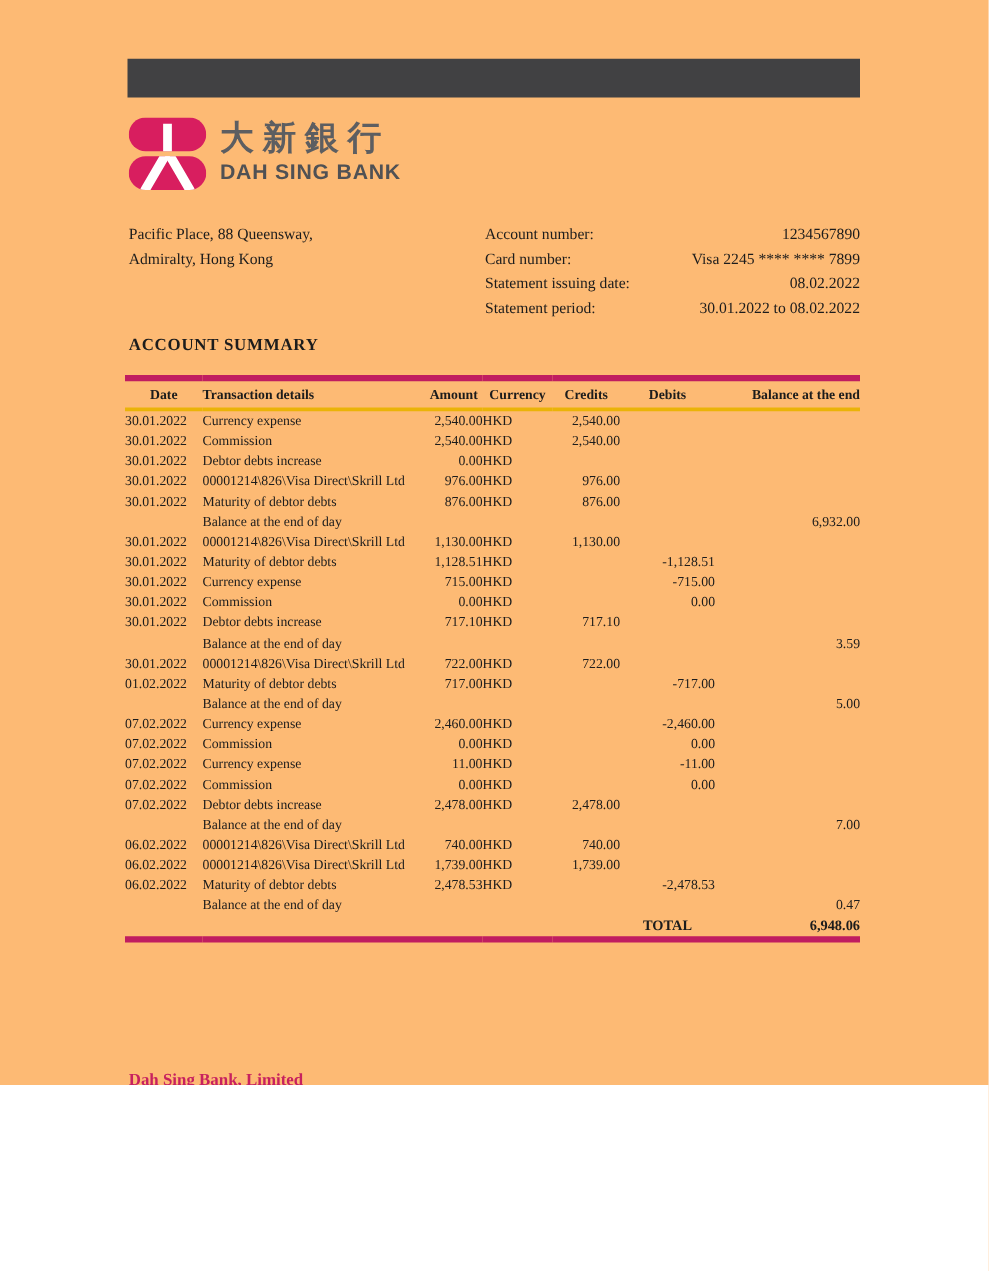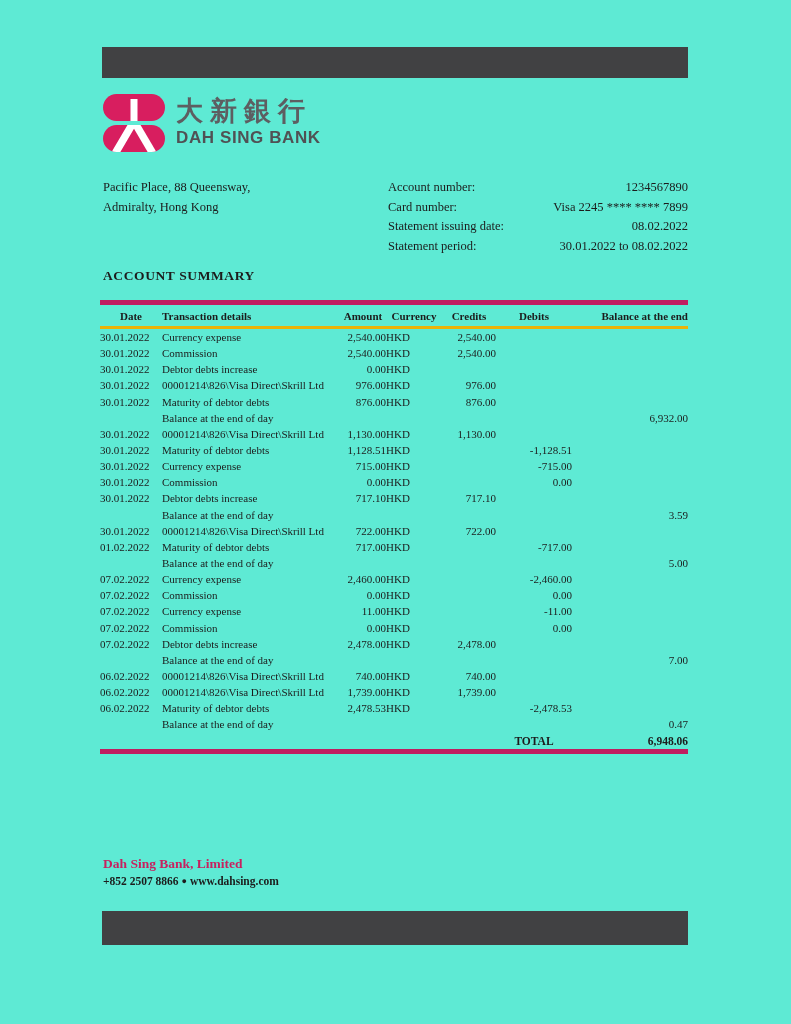--- a/index.html
+++ b/index.html
@@ -1,17 +1,17 @@
 <!DOCTYPE html>
 <html><head>
 <meta charset="utf-8">
 <style>
   html,body{margin:0;padding:0;background:#ffffff;}
   .page{
-    position:relative;width:791px;height:1024px;background:#5eead4;overflow:hidden;
+    position:relative;width:791px;height:868px;background:#fdba74;overflow:hidden;
     font-family:"Liberation Serif","DejaVu Serif",serif;color:#1c1c1c;
   }
   .bar{position:absolute;left:102px;width:586px;background:#414143;}
   .bar.top{top:47px;height:31px;}
   .bar.bottom{top:911px;height:34px;}
 
   
   .logo-row{position:absolute;left:103px;top:94px;display:flex;align-items:flex-start;}
   .logo-icon{width:62px;height:58px;flex:0 0 auto;}
   .logo-text{margin-left:11px;padding-top:2px;font-family:"Liberation Sans","DejaVu Sans",sans-serif;}

